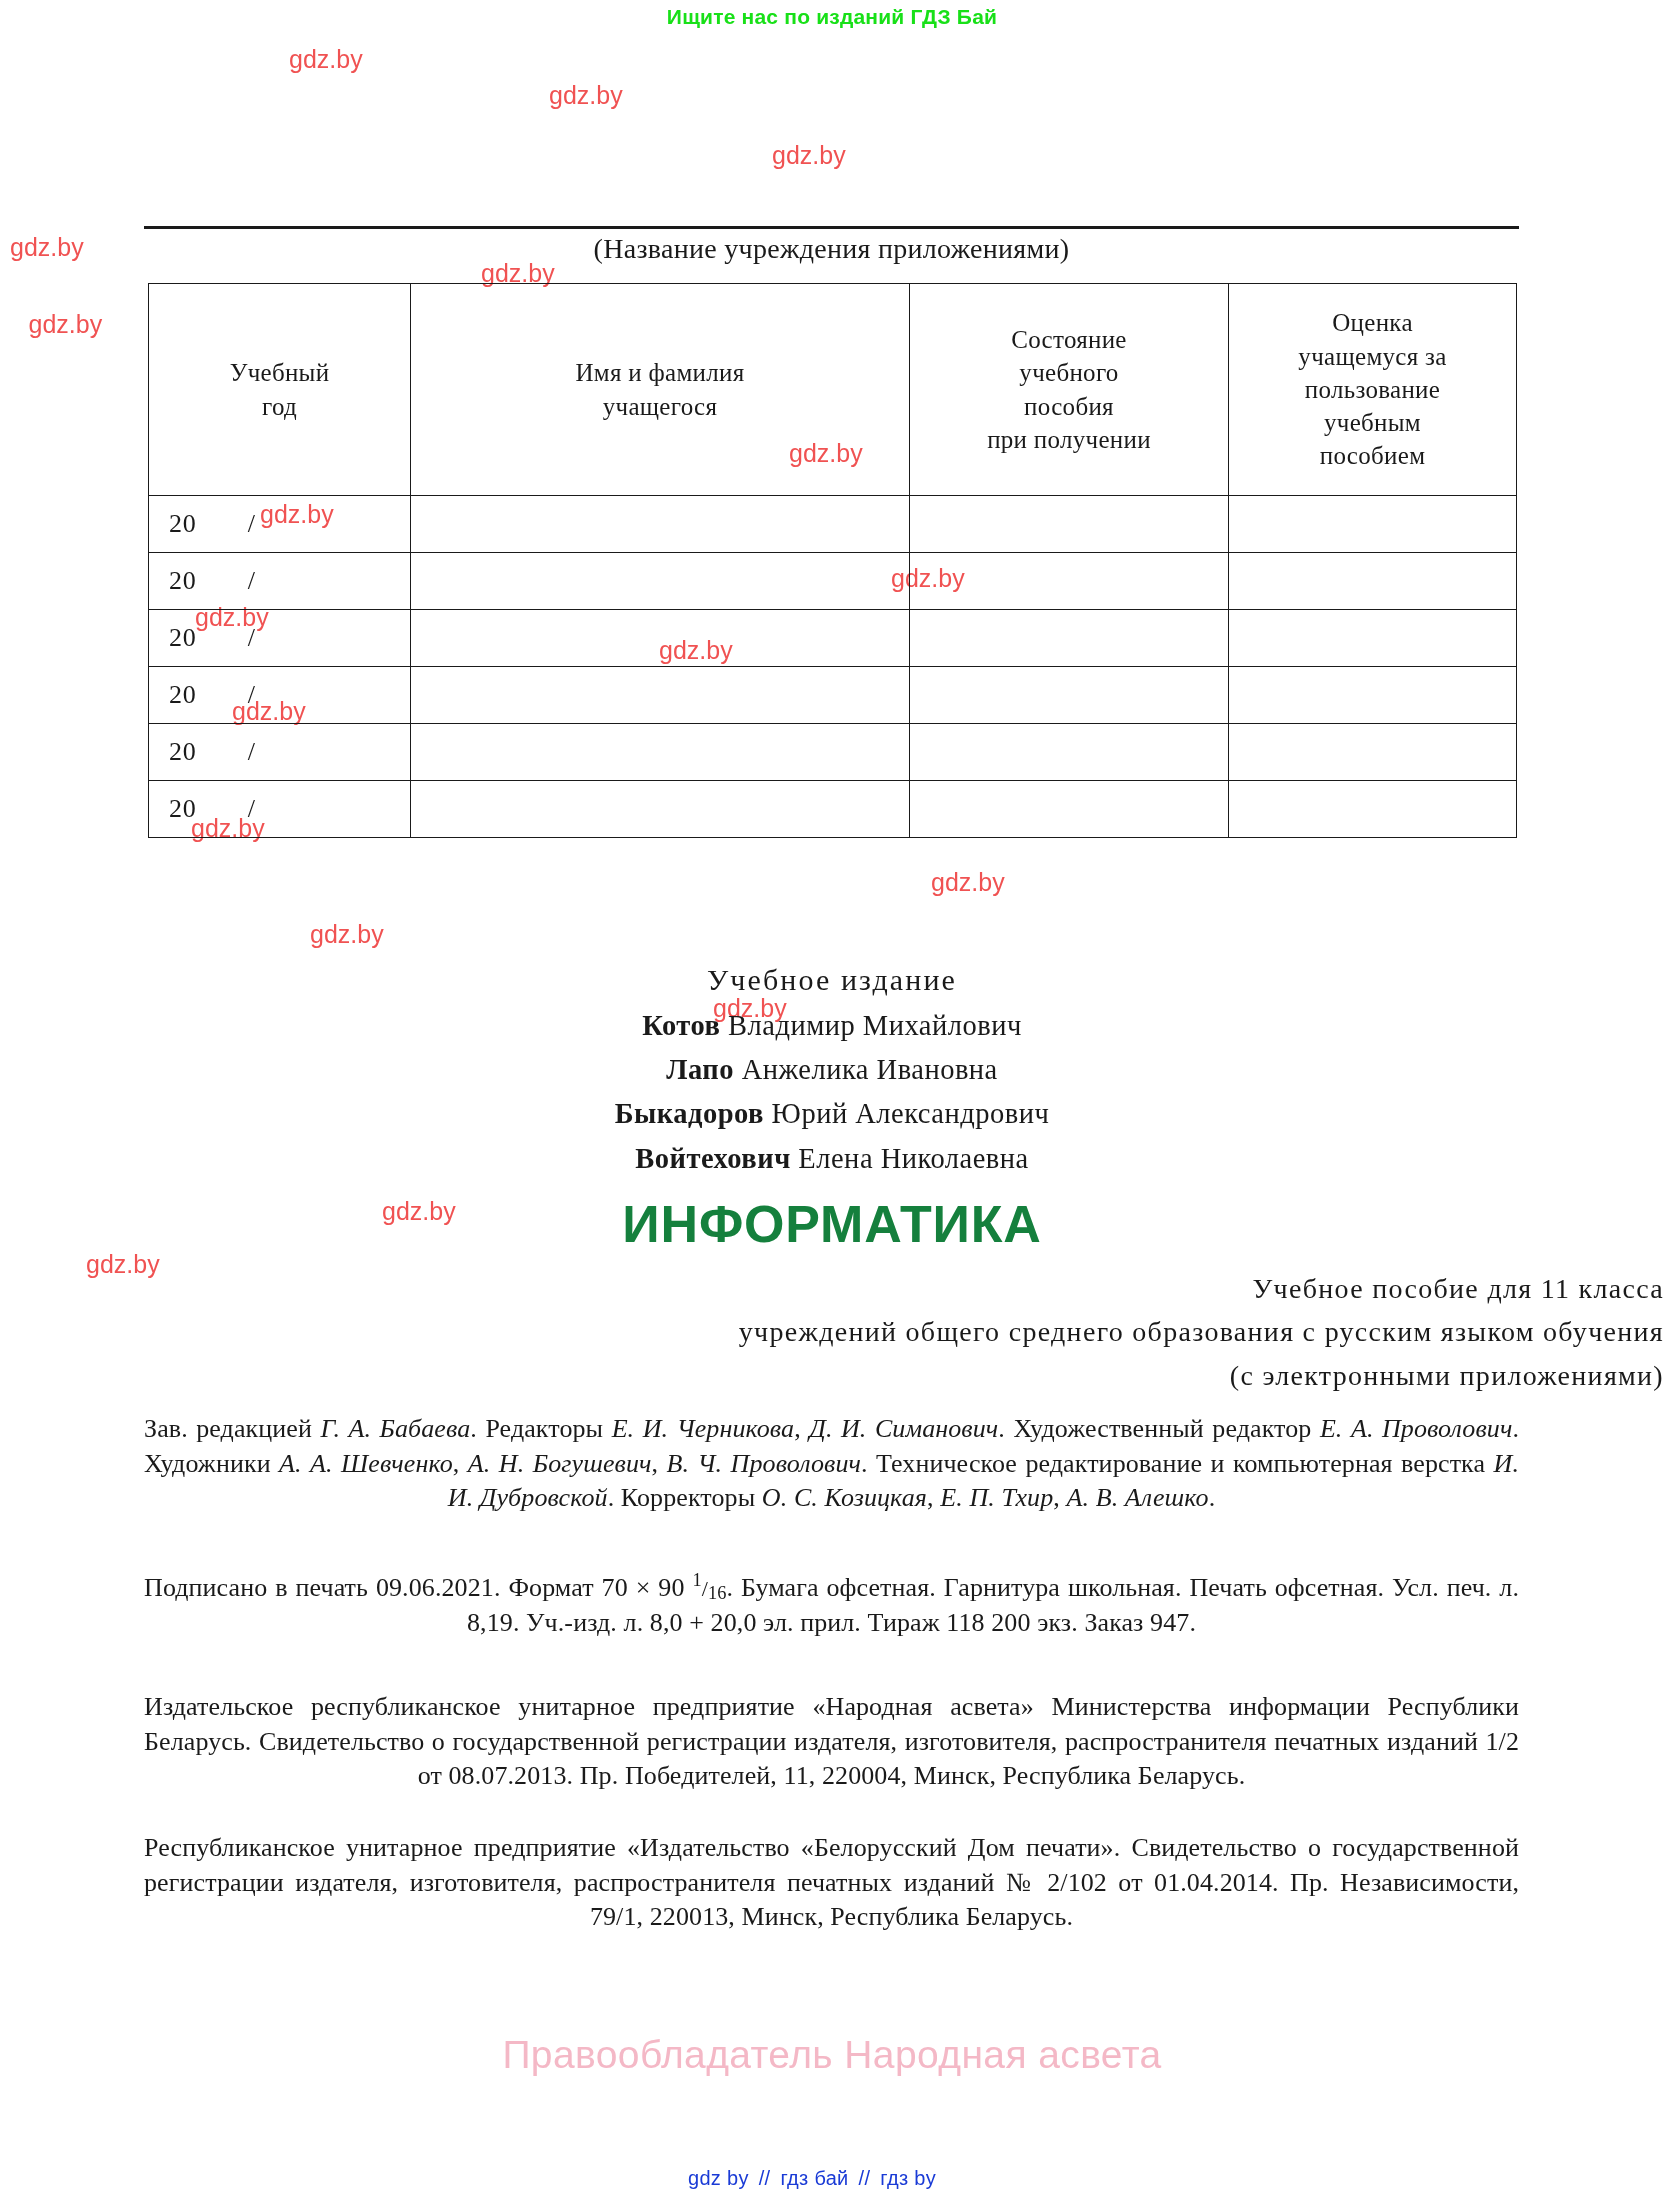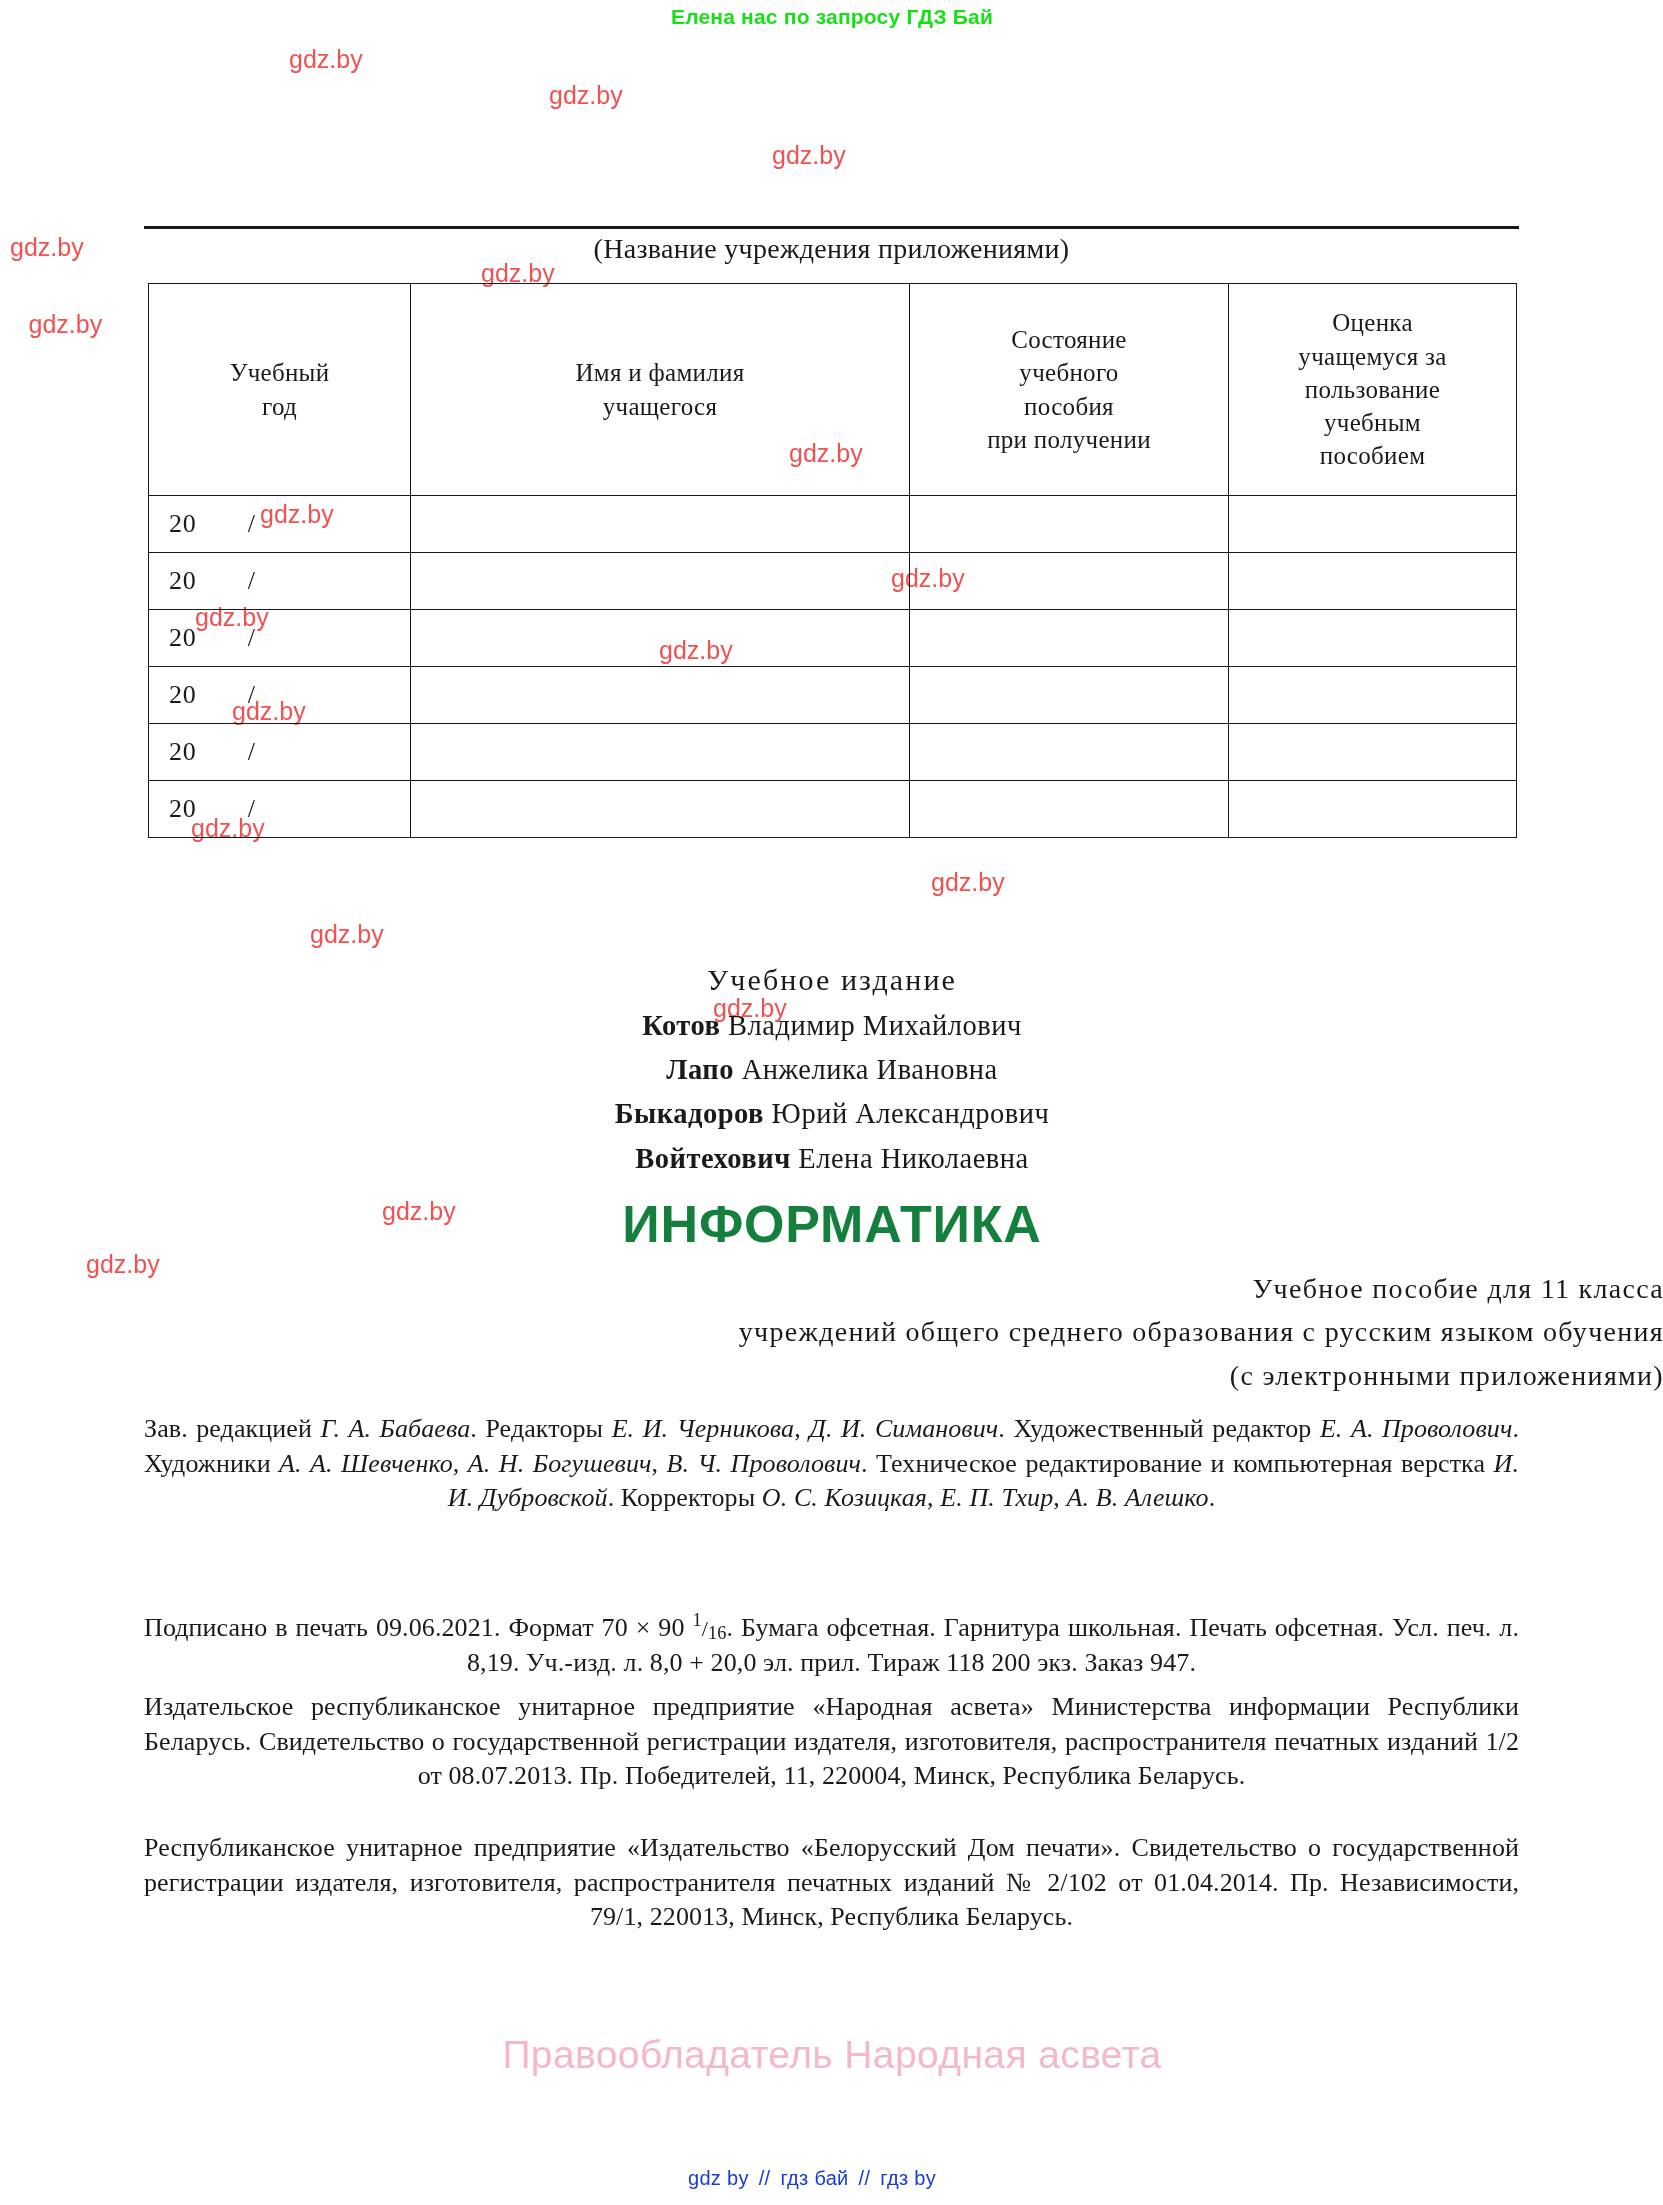--- a/index.html
+++ b/index.html
@@ -161,21 +161,20 @@
   .p-credits  { top: 1412px; }
   .p-print    { top: 1568px; }
   .p-pub1     { top: 1690px; }
   .p-pub2     { top: 1831px; }
 
   .frac {
     display: inline-block;
     position: relative;
     font-size: 22px;
     vertical-align: 0;
-    margin-top: 40px;
   }
   .frac sup { font-size: 18.4px; vertical-align: .55em; }
   .frac sub { font-size: 18.4px; vertical-align: -.15em; }
 
   
   .rights {
     position: absolute;
     top: 2033px;
     width: 1664px;
     text-align: center;
@@ -194,21 +193,21 @@
     font-family: "Liberation Sans", sans-serif;
     font-size: 20px;
     color: #1a3bd6;
     letter-spacing: 0.3px;
   }
   .bottom-links span { margin: 0 5px; }
 </style>
 </head>
 <body>
 
-<div class="promo">Елена нас по запросу ГДЗ Бай</div>
+<div class="promo">Ищите нас по изданий ГДЗ Бай</div>
 
 <div id="watermark-layer">
     <div class="wm" style="left: 289px; top: 45px;">gdz.by</div>
     <div class="wm" style="left: 549px; top: 81px;">gdz.by</div>
     <div class="wm" style="left: 772px; top: 141px;">gdz.by</div>
     <div class="wm" style="left: 10px; top: 233px;">gdz.by</div>
     <div class="wm" style="left: 481px; top: 259px;">gdz.by</div>
     <div class="wm" style="left: 28.5px; top: 310px;">gdz.by</div>
     <div class="wm" style="left: 789px; top: 439px;">gdz.by</div>
     <div class="wm" style="left: 260px; top: 500px;">gdz.by</div>

